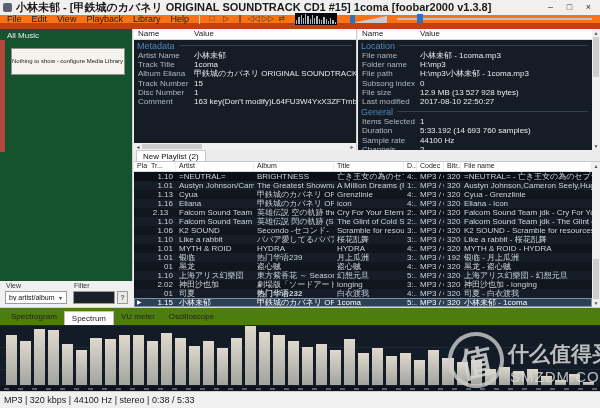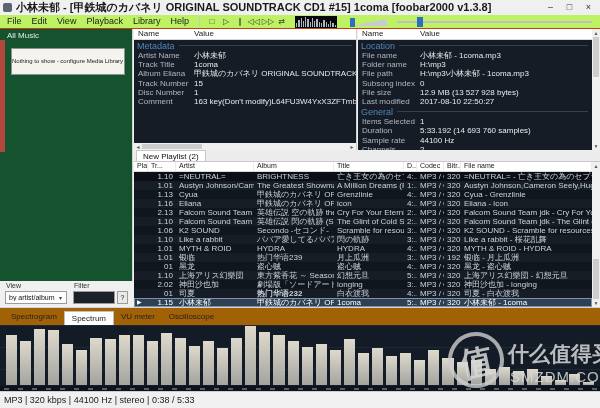--- a/index.html
+++ b/index.html
@@ -7,21 +7,21 @@
   #window{position:relative;width:600px;height:408px;background:#f0f0f0;overflow:hidden;outline:1px solid #9aa0a6;}
 
   
   #titlebar{position:absolute;left:0;top:0;width:600px;height:15px;background:#f0f0f0;display:flex;align-items:center;}
   #app-icon{width:9px;height:9px;margin:0 4px 0 3px;background:#5a6470;border-radius:2px;flex:0 0 auto;}
   #title-text{font-size:11px;color:#1a1a1a;white-space:nowrap;overflow:hidden;flex:1;font-weight:bold;}
   .win-controls{display:flex;flex:0 0 auto;margin-right:2px;}
   .win-btn{width:19px;height:13px;font-size:9px;color:#333;text-align:center;line-height:13px;}
 
   
-  #menubar{position:absolute;left:0;top:15px;width:600px;height:14px;background:#bef264;border-bottom:1px solid #c2410c;display:flex;align-items:center;}
+  #menubar{position:absolute;left:0;top:15px;width:600px;height:14px;background:#f97316;border-bottom:6px solid #c2410c;display:flex;align-items:center;}
   #menu-items{display:flex;margin-left:2px;}
   .menu-item{font-size:9px;color:#1a1a1a;padding:0 5px;line-height:13px;}
   .tb-sep{width:1px;height:10px;background:#c9c9c9;margin:0 5px;}
   #tb-buttons{display:flex;align-items:center;}
   .tb-btn{font-size:8px;color:#3c3c3c;width:14px;text-align:center;line-height:12px;}
   #mini-viz{width:42px;height:12px;background:#05070a;margin:0 6px;display:flex;align-items:flex-end;gap:1px;padding:1px;}
   .mv-bar{width:2px;background:#aeb6c0;display:inline-block;}
   #volume{position:relative;width:46px;height:12px;margin-right:8px;}
   .vol-wedge{position:absolute;right:2px;bottom:2px;width:0;height:0;border-left:36px solid transparent;border-bottom:7px solid #c7ccd2;}
   .vol-handle{position:absolute;left:7px;top:2px;width:5px;height:9px;background:var(--accent-blue);}
@@ -84,21 +84,21 @@
   .pl-row:nth-child(even){background:#161d27;}
   .pl-row:first-child{background:#0b0f15;}
   .pl-row.sel{background:var(--selection-bg);color:#ffffff;outline:1px solid #73client;outline:1px solid #7a93ab;outline-offset:-1px;}
   .pl-cell{padding-left:3px;overflow:hidden;flex:0 0 auto;}
   .pl-cell.flex{flex:1;}
   .pl-cell.c1{text-align:right;padding-right:3px;padding-left:0;}
   .pl-cell.c0{color:#fff;font-size:6px;}
   #pl-vscroll{position:absolute;right:0;top:12px;width:8px;height:145px;background:#f0f0f0;display:flex;flex-direction:column;align-items:center;}
 
   
-  #viz-tabstrip{position:absolute;left:0;top:307px;width:600px;height:18px;background:#a16207;border-top:1px solid #d5d5d5;display:flex;align-items:flex-end;padding-left:4px;}
+  #viz-tabstrip{position:absolute;left:0;top:307px;width:600px;height:18px;background:#4d7c0f;border-top:1px solid #d5d5d5;display:flex;align-items:flex-end;padding-left:4px;}
   .viz-tab{font-size:8px;color:#222;padding:2px 7px;line-height:10px;}
   .viz-tab.active{background:#ffffff;border:1px solid #c0c0c0;border-bottom:none;position:relative;top:1px;}
 
   
   #spectrum{position:absolute;left:0;top:325px;width:600px;height:66px;background:#131b27;
     background-image:linear-gradient(#1d2836 1px,transparent 1px),linear-gradient(#1d2836 1px,transparent 1px);
     background-size:100% 22px;overflow:hidden;}
   #spec-bars{position:absolute;left:6px;right:6px;top:0;bottom:6px;display:flex;align-items:flex-end;gap:3px;}
   .spec-bar{flex:1;background:linear-gradient(180deg,var(--spectrum-bar-top),var(--spectrum-bar-bottom));}
   #spec-axis{position:absolute;left:0;right:0;bottom:0;height:5px;background:#0d131c;
@@ -354,21 +354,21 @@
           <span class="pl-cell c2" style="width: 78px;">Eliana</span>
           <span class="pl-cell c3" style="width: 80px;">甲鉄城のカバネリ ORIGINAL SO...</span>
           <span class="pl-cell c4" style="width: 70px;">icon</span>
           <span class="pl-cell c5" style="width: 13px;">4:..</span>
           <span class="pl-cell c6" style="width: 27px;">MP3 / C...</span>
           <span class="pl-cell c7" style="width: 17px;">320 ...</span>
           <span class="pl-cell c8 flex">Eliana - icon</span>
         </div>
         <div class="pl-row">
           <span class="pl-cell c0" style="width: 14px;"></span>
-          <span class="pl-cell c1" style="width: 28px;">2.13</span>
+          <span class="pl-cell c1" style="width: 28px; text-align: center;">2.13</span>
           <span class="pl-cell c2" style="width: 78px;">Falcom Sound Team jdk</span>
           <span class="pl-cell c3" style="width: 80px;">英雄伝説 空の軌跡 the 3rd オリ...</span>
           <span class="pl-cell c4" style="width: 70px;">Cry For Your Eternity</span>
           <span class="pl-cell c5" style="width: 13px;">2:..</span>
           <span class="pl-cell c6" style="width: 27px;">MP3 / C...</span>
           <span class="pl-cell c7" style="width: 17px;">320 ...</span>
           <span class="pl-cell c8 flex">Falcom Sound Team jdk - Cry For You...</span>
         </div>
         <div class="pl-row">
           <span class="pl-cell c0" style="width: 14px;"></span>
@@ -390,21 +390,21 @@
           <span class="pl-cell c5" style="width: 13px;">3:..</span>
           <span class="pl-cell c6" style="width: 27px;">MP3 / C...</span>
           <span class="pl-cell c7" style="width: 17px;">320 ...</span>
           <span class="pl-cell c8 flex">K2 SOUND - Scramble for resources</span>
         </div>
         <div class="pl-row">
           <span class="pl-cell c0" style="width: 14px;"></span>
           <span class="pl-cell c1" style="width: 28px;">1.10</span>
           <span class="pl-cell c2" style="width: 78px;">Like a rabbit</span>
           <span class="pl-cell c3" style="width: 80px;">ババア愛してるババアまみれの...</span>
-          <span class="pl-cell c4" style="width: 70px;">閃の軌跡</span>
+          <span class="pl-cell c4" style="width: 70px;">桜花乱舞</span>
           <span class="pl-cell c5" style="width: 13px;">3:..</span>
           <span class="pl-cell c6" style="width: 27px;">MP3 / C...</span>
           <span class="pl-cell c7" style="width: 17px;">320 ...</span>
           <span class="pl-cell c8 flex">Like a rabbit - 桜花乱舞</span>
         </div>
         <div class="pl-row">
           <span class="pl-cell c0" style="width: 14px;"></span>
           <span class="pl-cell c1" style="width: 28px;">1.01</span>
           <span class="pl-cell c2" style="width: 78px;">MYTH &amp; ROID</span>
           <span class="pl-cell c3" style="width: 80px;">HYDRA</span>

